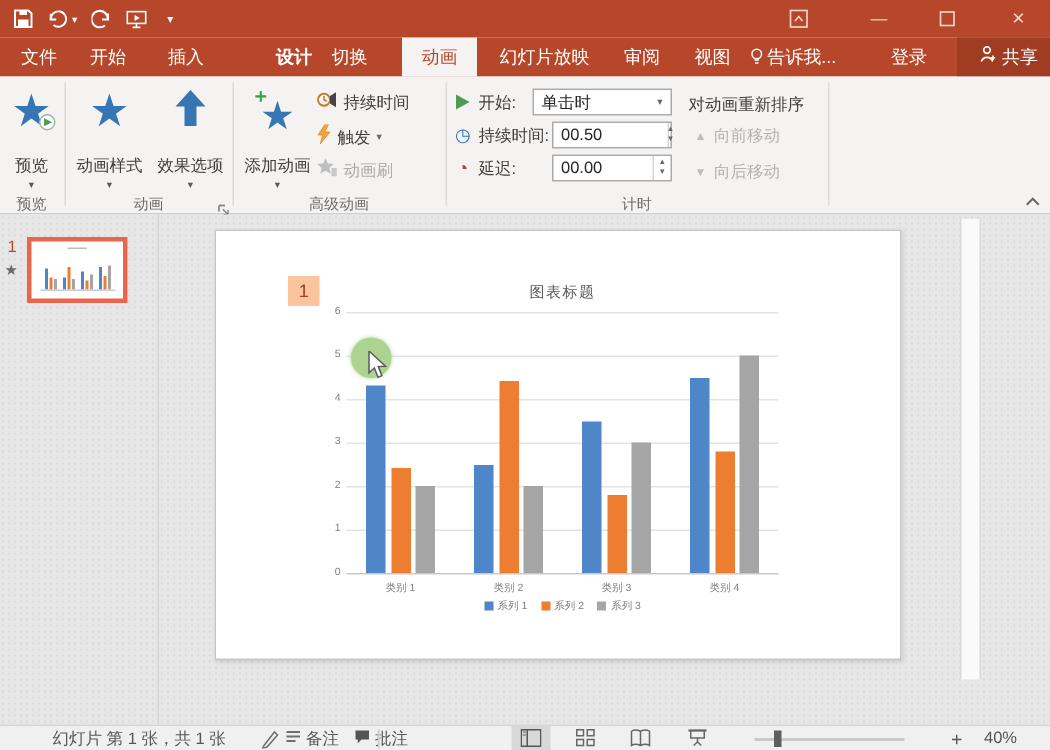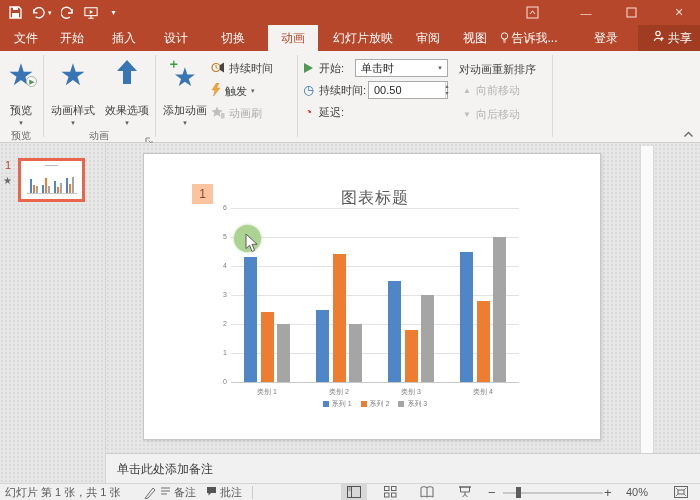--- a/index.html
+++ b/index.html
@@ -61,34 +61,34 @@
   .scrollstrip { position:absolute; left:534px; top:3px; width:14px; height:307px; background:#FAFAFA; border-left:1px solid #D9D9D9; border-right:1px solid #D9D9D9; }
   .notesbar { position:absolute; left:0; top:310px; width:594px; height:30px; background:#F1F1F1; border-top:1px solid #CFCFCF; }
   .notesbar .ph { position:absolute; left:11px; top:7px; font-size:12px; color:#3C3C3C; }
 
   
   .c-grid { position:absolute; height:1px; background:#E3E3E3; }
   .c-grid.base { background:#C9C9C9; }
   .c-bar { position:absolute; }
   .c-ytick { position:absolute; width:18px; text-align:right; font-size:7px; color:#7F7F7F; }
   .c-cat { position:absolute; width:44px; text-align:center; font-size:7px; color:#7F7F7F; }
-  .c-title { position:absolute; text-align:center; font-size:16px; color:#595959; letter-spacing:1px; }
+  .c-title { position:absolute; text-align:center; font-size:10px; color:#595959; letter-spacing:1px; }
   .c-legend { position:absolute; display:flex; justify-content:center; gap:9px; }
   .c-legitem { display:flex; align-items:center; gap:3px; font-size:7px; color:#7F7F7F; }
   .c-legsw { width:6px; height:6px; display:inline-block; }
   .anim-badge { position:absolute; left:48px; top:30px; width:21px; height:20px; background:#F9C49E; color:#9C3F2E; font-size:12px; text-align:center; line-height:20px; }
   .click-dot { position:absolute; left:90px; top:71px; width:27px; height:27px; border-radius:50%; background:#A9D18E; box-shadow:0 0 3px #A9D18E; opacity:.95; }
   .cursor-svg { position:absolute; left:101px; top:80px; }
 
   
   .mini-title { position:absolute; left:24px; top:4px; width:13px; height:1px; background:#BDBDBD; }
 
   
   .statusbar { position:absolute; left:0; top:483px; width:700px; height:17px; background:#F0F0F0; border-top:1px solid #D5D5D5; font-size:11px; color:#565656; }
-  .sb { position:absolute; top:0; height:16px; display:flex; align-items:center; gap:3px; white-space:nowrap; }
+  .sb { position:absolute; top:0; height:16px; display:flex; align-items:center; gap:3px; white-space:nowrap;margin-left:30px; }
   .viewbtn { position:absolute; top:0; height:16px; width:26px; display:flex; align-items:center; justify-content:center; }
   .viewbtn.sel { background:#D8D8D8; }
   .zoom-track { position:absolute; left:503px; top:8px; width:100px; height:2px; background:#C8C8C8; }
   .zoom-thumb { position:absolute; left:516px; top:3px; width:5px; height:11px; background:#5E5E5E; }
   .sbdiv { position:absolute; left:252px; top:2px; width:1px; height:13px; background:#CCC; }
 </style>
 </head>
 <body>
 
 <div class="app">
@@ -136,21 +136,21 @@
           <rect x="1" y="1" width="9" height="9" fill="none" stroke="#F6D5C9" stroke-width="1.1"></rect>
         </svg>
     </span>
     <span class="winctl" style="left:668px;">✕</span>
   </div>
 
   <div class="tabrow">
     <span class="tab" style="left:6px;width:40px;">文件</span>
     <span class="tab" style="left:52px;width:40px;">开始</span>
     <span class="tab" style="left:104px;width:40px;">插入</span>
-    <span class="tab" style="left:156px;width:40px;">设计</span>
+    <span class="tab" style="left:176px;width:40px;font-weight:bold;">设计</span>
     <span class="tab" style="left:213px;width:40px;">切换</span>
     <span class="tab active" style="left:268px;width:50px;">动画</span>
     <span class="tab" style="left:325px;width:76px;">幻灯片放映</span>
     <span class="tab" style="left:408px;width:40px;">审阅</span>
     <span class="tab" style="left:455px;width:40px;">视图</span>
     <span class="tab" style="left:496px;width:66px;"><span class="bulb-ic"><svg width="9" height="12" viewBox="0 0 9 12">
             <circle cx="4.5" cy="4" r="3.2" fill="none" stroke="#fff" stroke-width="1"></circle>
             <path d="M3 8 h3 M3.4 10 h2.2" stroke="#fff" stroke-width="1"></path>
           </svg></span><span>告诉我...</span></span>
     <span class="tab" style="left:586px;width:40px;text-align:center;">登录</span>
@@ -223,20 +223,21 @@
       <span>触发</span>
       <span style="font-size:7px;color:#666;">▾</span>
     </div>
     <div class="small-btn disabled" style="left:211px;top:53px;">
       <span><svg width="14" height="13" viewBox="0 0 14 13">
             <path d="M6 0.5 L7.6 4 L11.5 4.4 L8.6 7 L9.5 10.8 L6 8.8 L2.5 10.8 L3.4 7 L0.5 4.4 L4.4 4 Z" fill="#BFBFBF"></path>
             <rect x="10" y="7" width="3.5" height="5.5" fill="#C9C9C9"></rect>
           </svg></span>
       <span>动画刷</span>
     </div>
+    <div class="grp-label" style="left:155px;width:142px;">高级动画</div>
     <div class="rdiv" style="left:297px;"></div>
 
     <div class="small-btn" style="left:302px;top:8px;">
       <span class="trow-ic">
           <span class="play-tri"></span>
         </span>
       <span>开始:</span>
     </div>
     <div class="field" style="left:355px;top:8px;width:93px;">
       <span class="val">单击时</span>
@@ -250,29 +251,37 @@
       <span class="val">00.50</span>
       <span class="spin">
           <span>▴</span>
           <span>▾</span>
         </span>
     </div>
     <div class="small-btn" style="left:302px;top:52px;">
       <span class="trow-ic clock-r">◔</span>
       <span>延迟:</span>
     </div>
+    <div class="field" style="left:368px;top:52px;width:80px;">
+      <span class="val">00.00</span>
+      <span class="spin">
+          <span>▴</span>
+          <span>▾</span>
+        </span>
+    </div>
     <div class="reorder-title" style="left:459px;top:11px;">对动画重新排序</div>
     <div class="mv" style="left:463px;top:32px;">
       <span class="tri">▲</span>
       <span>向前移动</span>
     </div>
     <div class="mv" style="left:463px;top:56px;">
       <span class="tri">▼</span>
       <span>向后移动</span>
     </div>
+    <div class="grp-label" style="left:297px;width:255px;">计时</div>
     <div class="rdiv" style="left:552px;"></div>
     <span class="chevron-up"><svg width="11" height="8" viewBox="0 0 11 8">
           <path d="M1.5 6.5 L5.5 2.5 L9.5 6.5" fill="none" stroke="#666" stroke-width="1.3"></path>
         </svg></span>
   </div>
 
   <div class="content">
     <div class="slidepanel dotbg">
       <span class="thumb-num">1</span>
       <span class="thumb-star">★</span>
@@ -347,23 +356,20 @@
             </div>
           </div>
         <div class="click-dot"></div>
         <span class="cursor-svg">
           <svg width="14" height="20" viewBox="0 0 14 20">
               <path d="M1 0 L1 14.5 L4.6 11.3 L7 17.5 L9.6 16.4 L7.2 10.4 L12 10.2 Z" fill="#FDFDFD" stroke="#5A5A5A" stroke-width="1"></path>
             </svg>
         </span>
       </div>
       <div class="scrollstrip"></div>
-      <div class="notesbar">
-        <span class="ph">单击此处添加备注</span>
-      </div>
     </div>
   </div>
 
   <div class="statusbar">
     <span class="sb" style="left:5px;">幻灯片 第 1 张，共 1 张</span>
     <span class="sb" style="left:144px;">
         <svg width="12" height="13" viewBox="0 0 12 13">
           <path d="M2 11 L9 2 L11 4 L4 12 L1 13 Z" fill="none" stroke="#6E6E6E" stroke-width="1"></path>
         </svg>
       </span>

